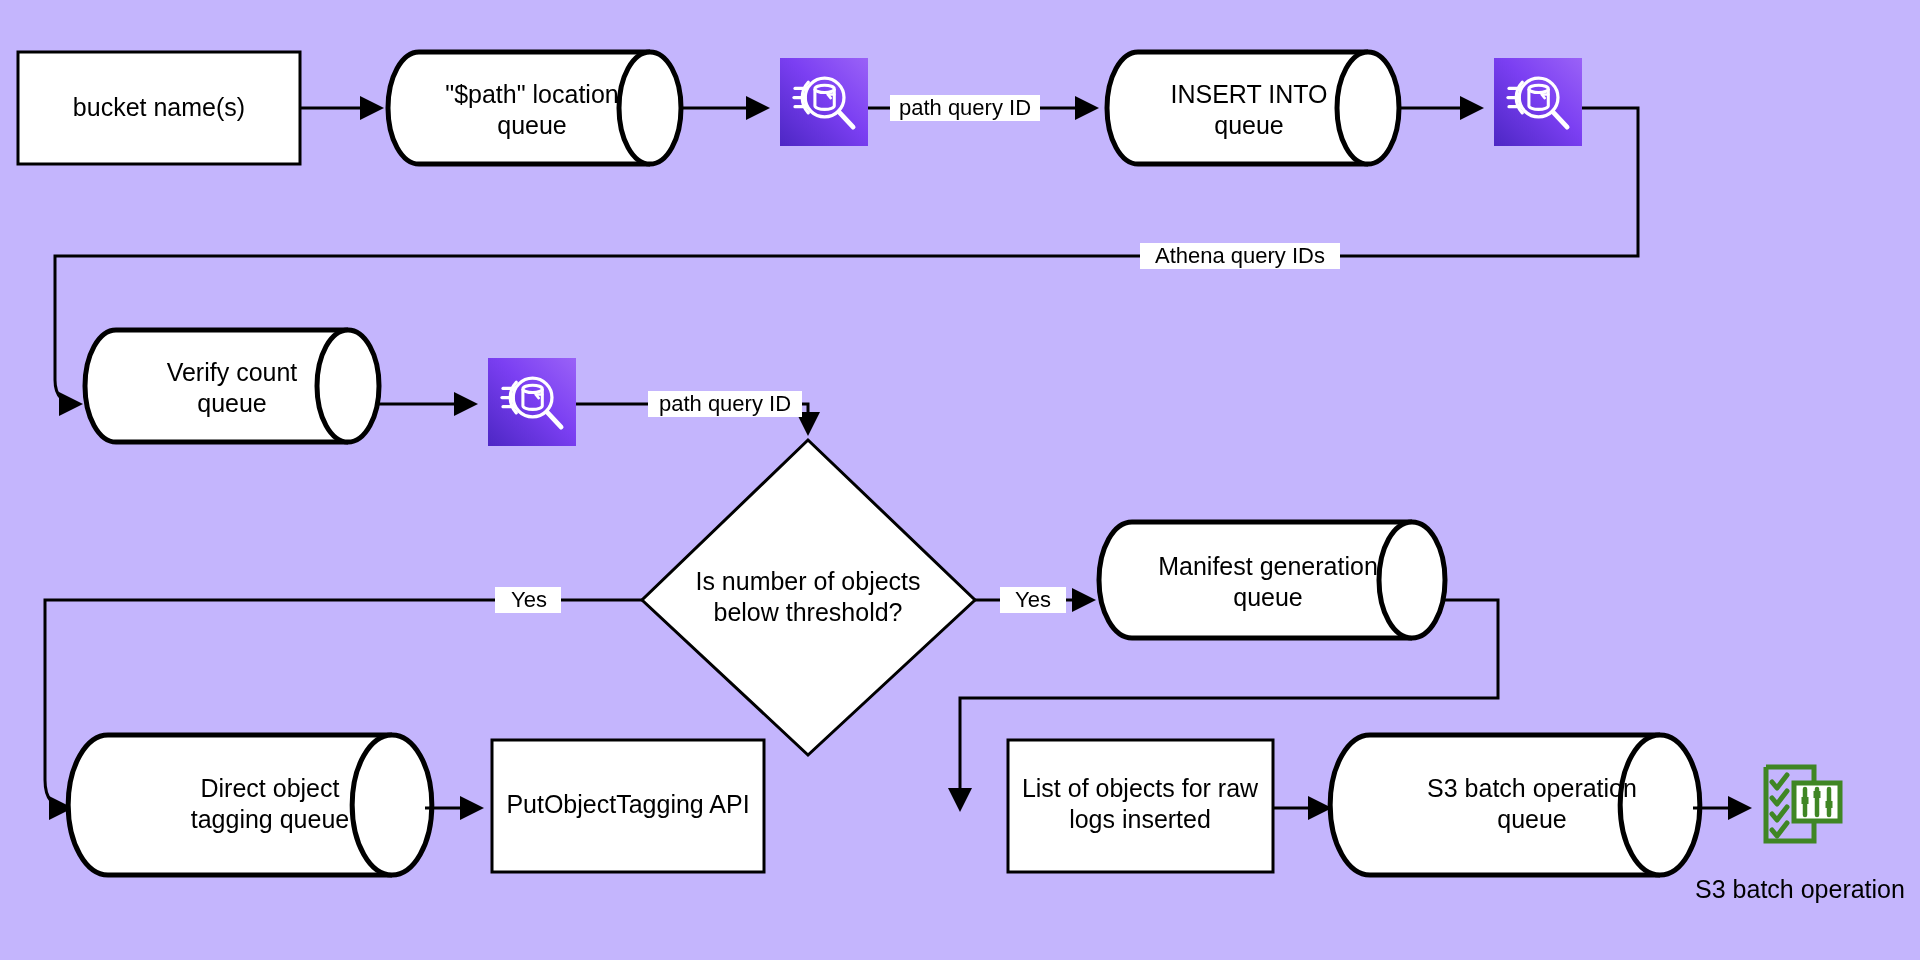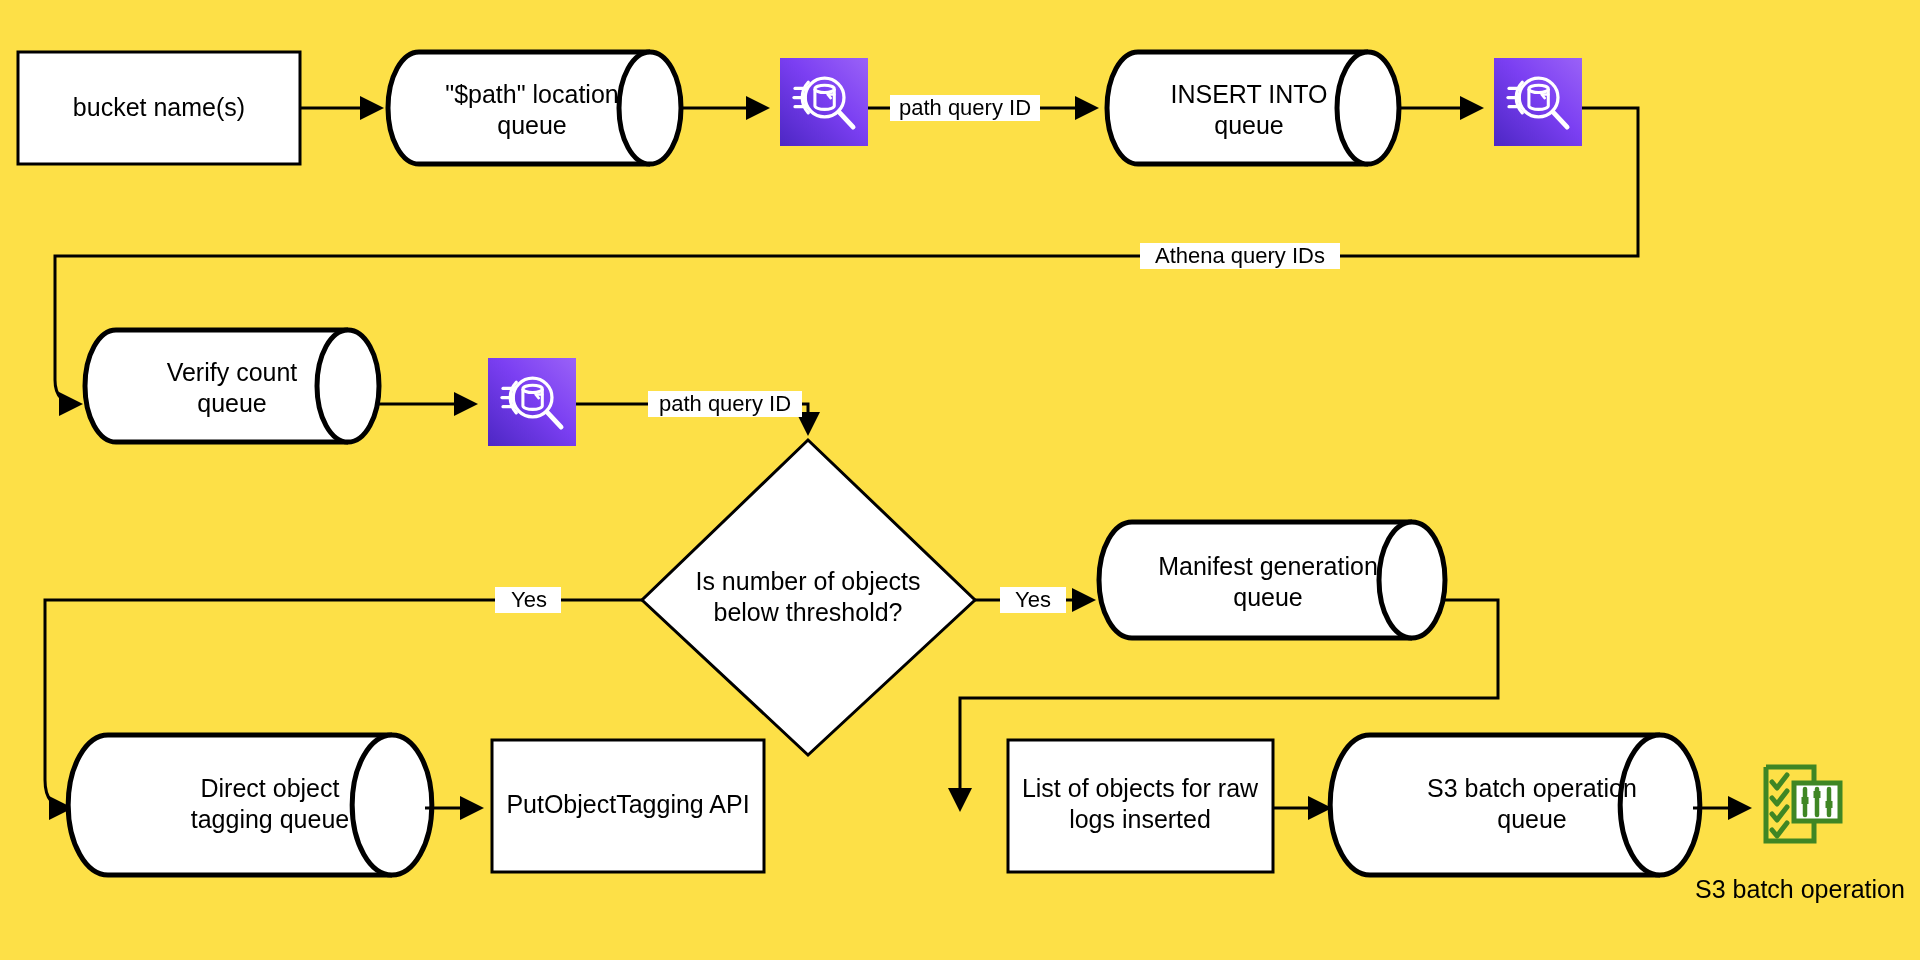--- a/index.html
+++ b/index.html
@@ -10,21 +10,21 @@
   body {
     width: 1920px;
     height: 960px;
     font-family: "Liberation Sans", sans-serif;
     overflow: hidden;
   }
   #canvas {
     position: relative;
     width: 1920px;
     height: 960px;
-    background: #fde047;
+    background: #c4b5fd;
   }
   svg#diagram {
     position: absolute;
     inset: 0;
     width: 1920px;
     height: 960px;
   }
   .node-text {
     font-family: "Liberation Sans", sans-serif;
     font-size: 25px;

